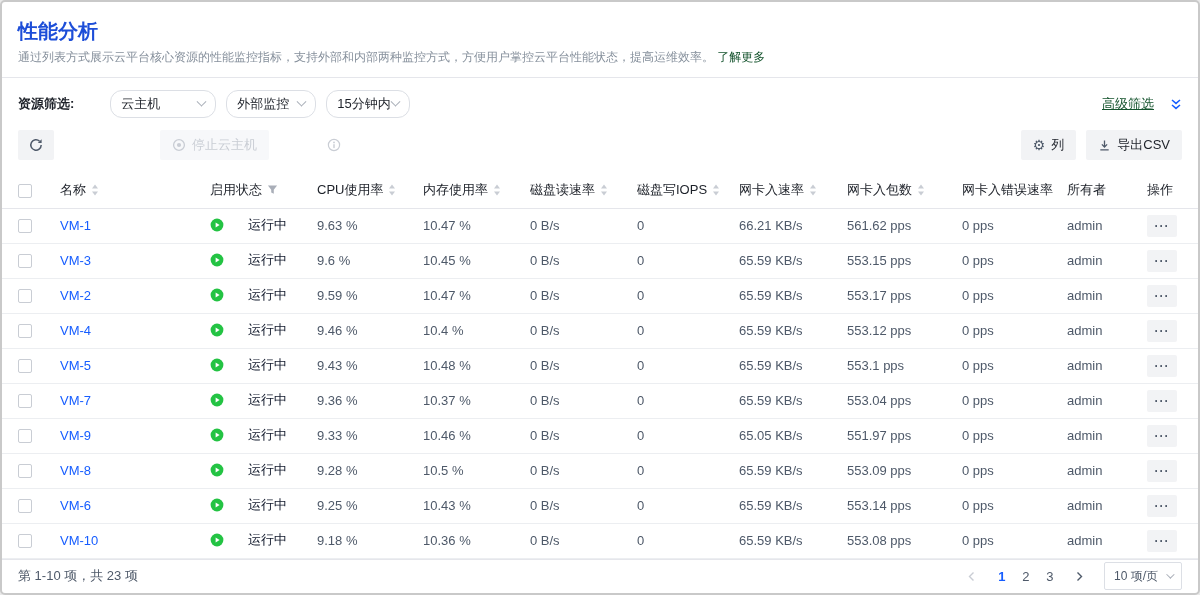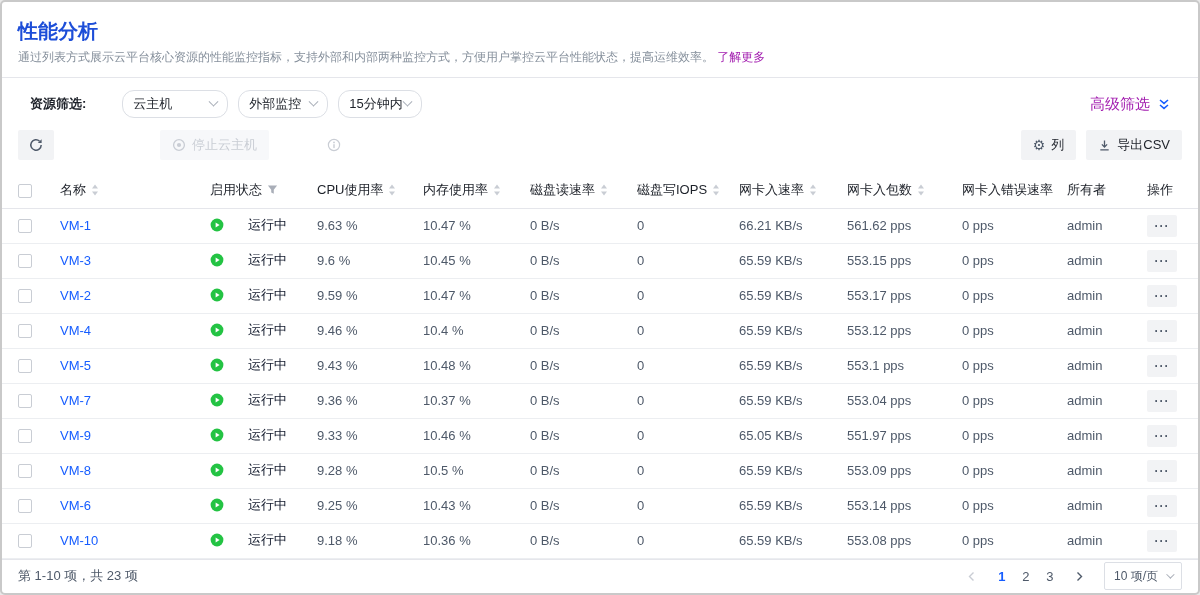--- a/index.html
+++ b/index.html
@@ -7,32 +7,32 @@
   body { font-family:"Liberation Sans","DejaVu Sans",sans-serif; }
   .frame {
     width:1200px; height:595px; background:#fff;
     border:2px solid #c9c9c9; border-radius:5px;
     display:flex; flex-direction:column; overflow:hidden;
   }
   
   .page-header { padding:16px 16px 12px; }
   .page-title { font-size:20px; font-weight:bold; color:#1d4ed8; line-height:26px; }
   .page-subtitle { margin-top:5px; font-size:12px; color:#86909c; line-height:16px; }
-  .link { color:#a21caf; text-decoration:none; cursor:pointer;text-align:right; }
+  .link { color:#14532d; text-decoration:none; cursor:pointer;text-align:right; }
   .divider { border-bottom:1px solid #e5e6eb; }
   
-  .filter-row { display:flex; align-items:center; padding:12px 28px 8px; }
+  .filter-row { display:flex; align-items:center; padding:12px 16px 8px; }
   .filter-label { font-size:13px; font-weight:bold; color:#1d2129; margin-right:36px; }
   .select {
     display:flex; align-items:center; justify-content:space-between;
     height:28px; border:1px solid #dcdfe5; border-radius:12px; background:#fff;
     padding:0 10px; margin-right:10px; font-size:13px; color:#1d2129; cursor:pointer;
   }
   .select .chev { width:7px; height:7px; border-right:1.4px solid #a9aeb8; border-bottom:1.4px solid #a9aeb8; transform:rotate(45deg) translate(-2px,-2px); }
-  .advanced { margin-left:auto; display:flex; align-items:center; gap:8px; font-size:15px; }
+  .advanced { margin-left:auto; display:flex; align-items:center; gap:16px; font-size:13px;text-decoration:underline; }
   
   .toolbar { display:flex; align-items:center; padding:4px 16px 12px;gap:48px; }
   .btn {
     display:inline-flex; align-items:center; gap:6px; height:30px; padding:0 12px;
     background:#f2f3f5; border:none; border-radius:2px; font-size:13px; color:#1d2129;
     cursor:pointer; font-family:inherit;
   }
   .btn.icon-only { padding:0 11px; }
   .btn.disabled { background:#f7f8fa; color:#c9cdd4; cursor:not-allowed; }
   .toolbar .gap { width:10px; }

